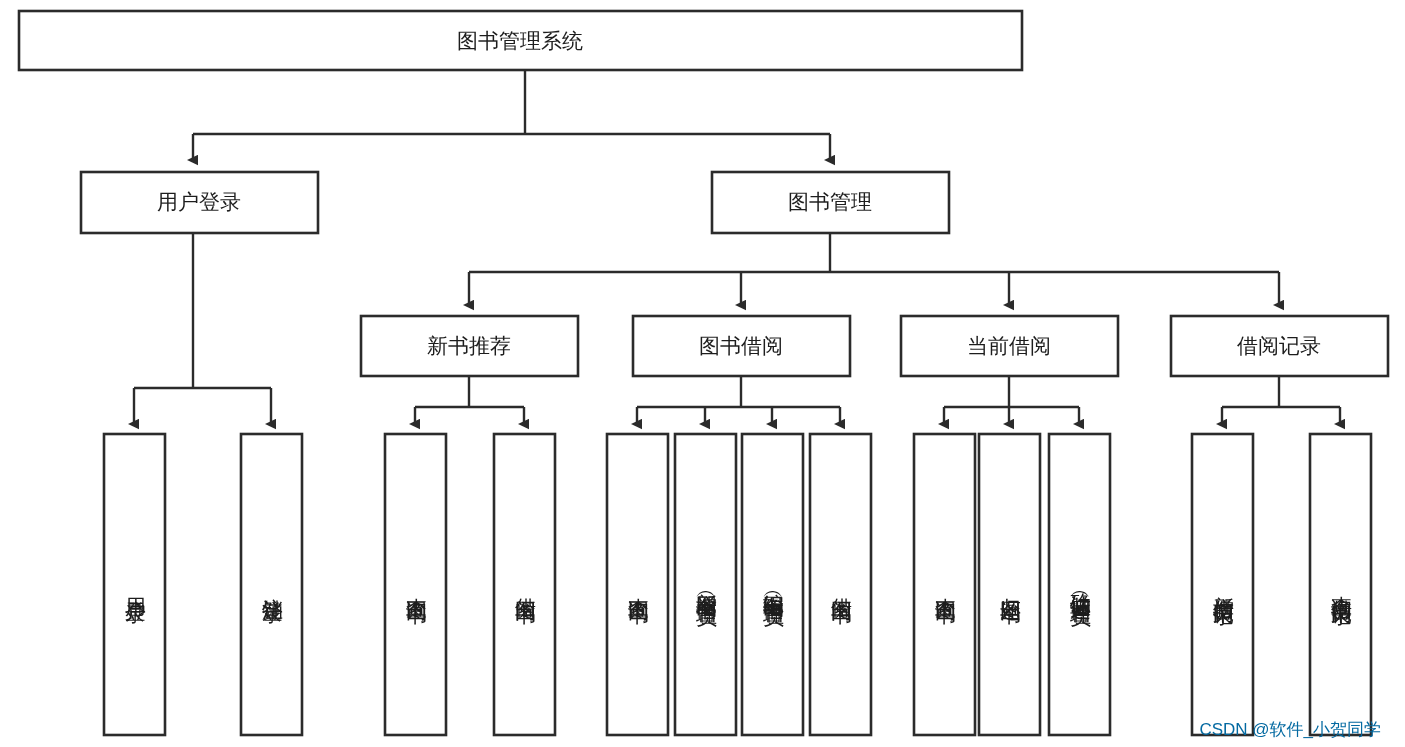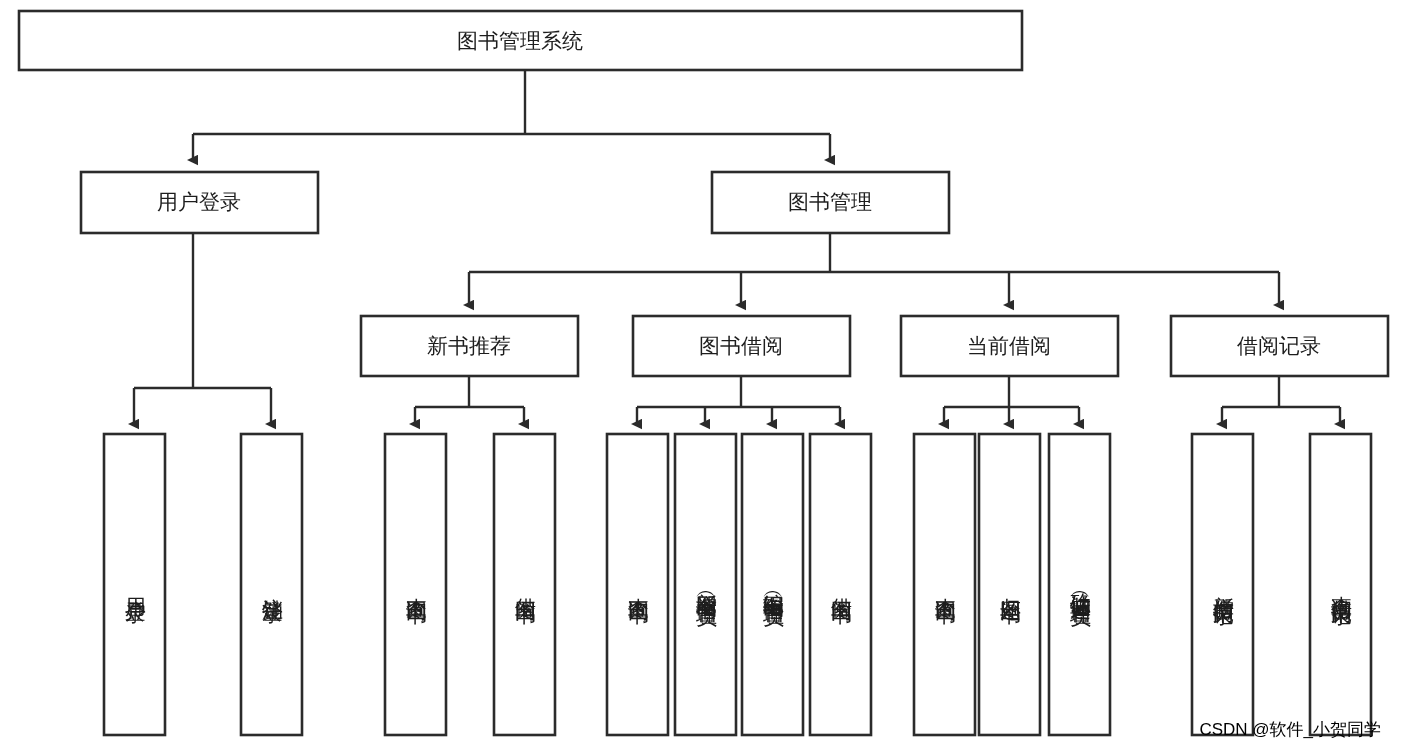--- a/index.html
+++ b/index.html
@@ -53,21 +53,21 @@
   }
   .arrow-head {
     fill: #2b2b2b;
   }
   .watermark {
     position: absolute;
     right: 8px;
     bottom: 6px;
     font-family: "Liberation Sans", "DejaVu Sans", sans-serif;
     font-size: 17px;
-    color: #000000;
+    color: #0369a1;
     white-space: nowrap;
     user-select: none;
   }
 </style>
 </head>
 <body>
 
 <div id="diagram-root">
 
   <svg class="flow" viewBox="0 0 1405 747" xmlns="http://www.w3.org/2000/svg">

